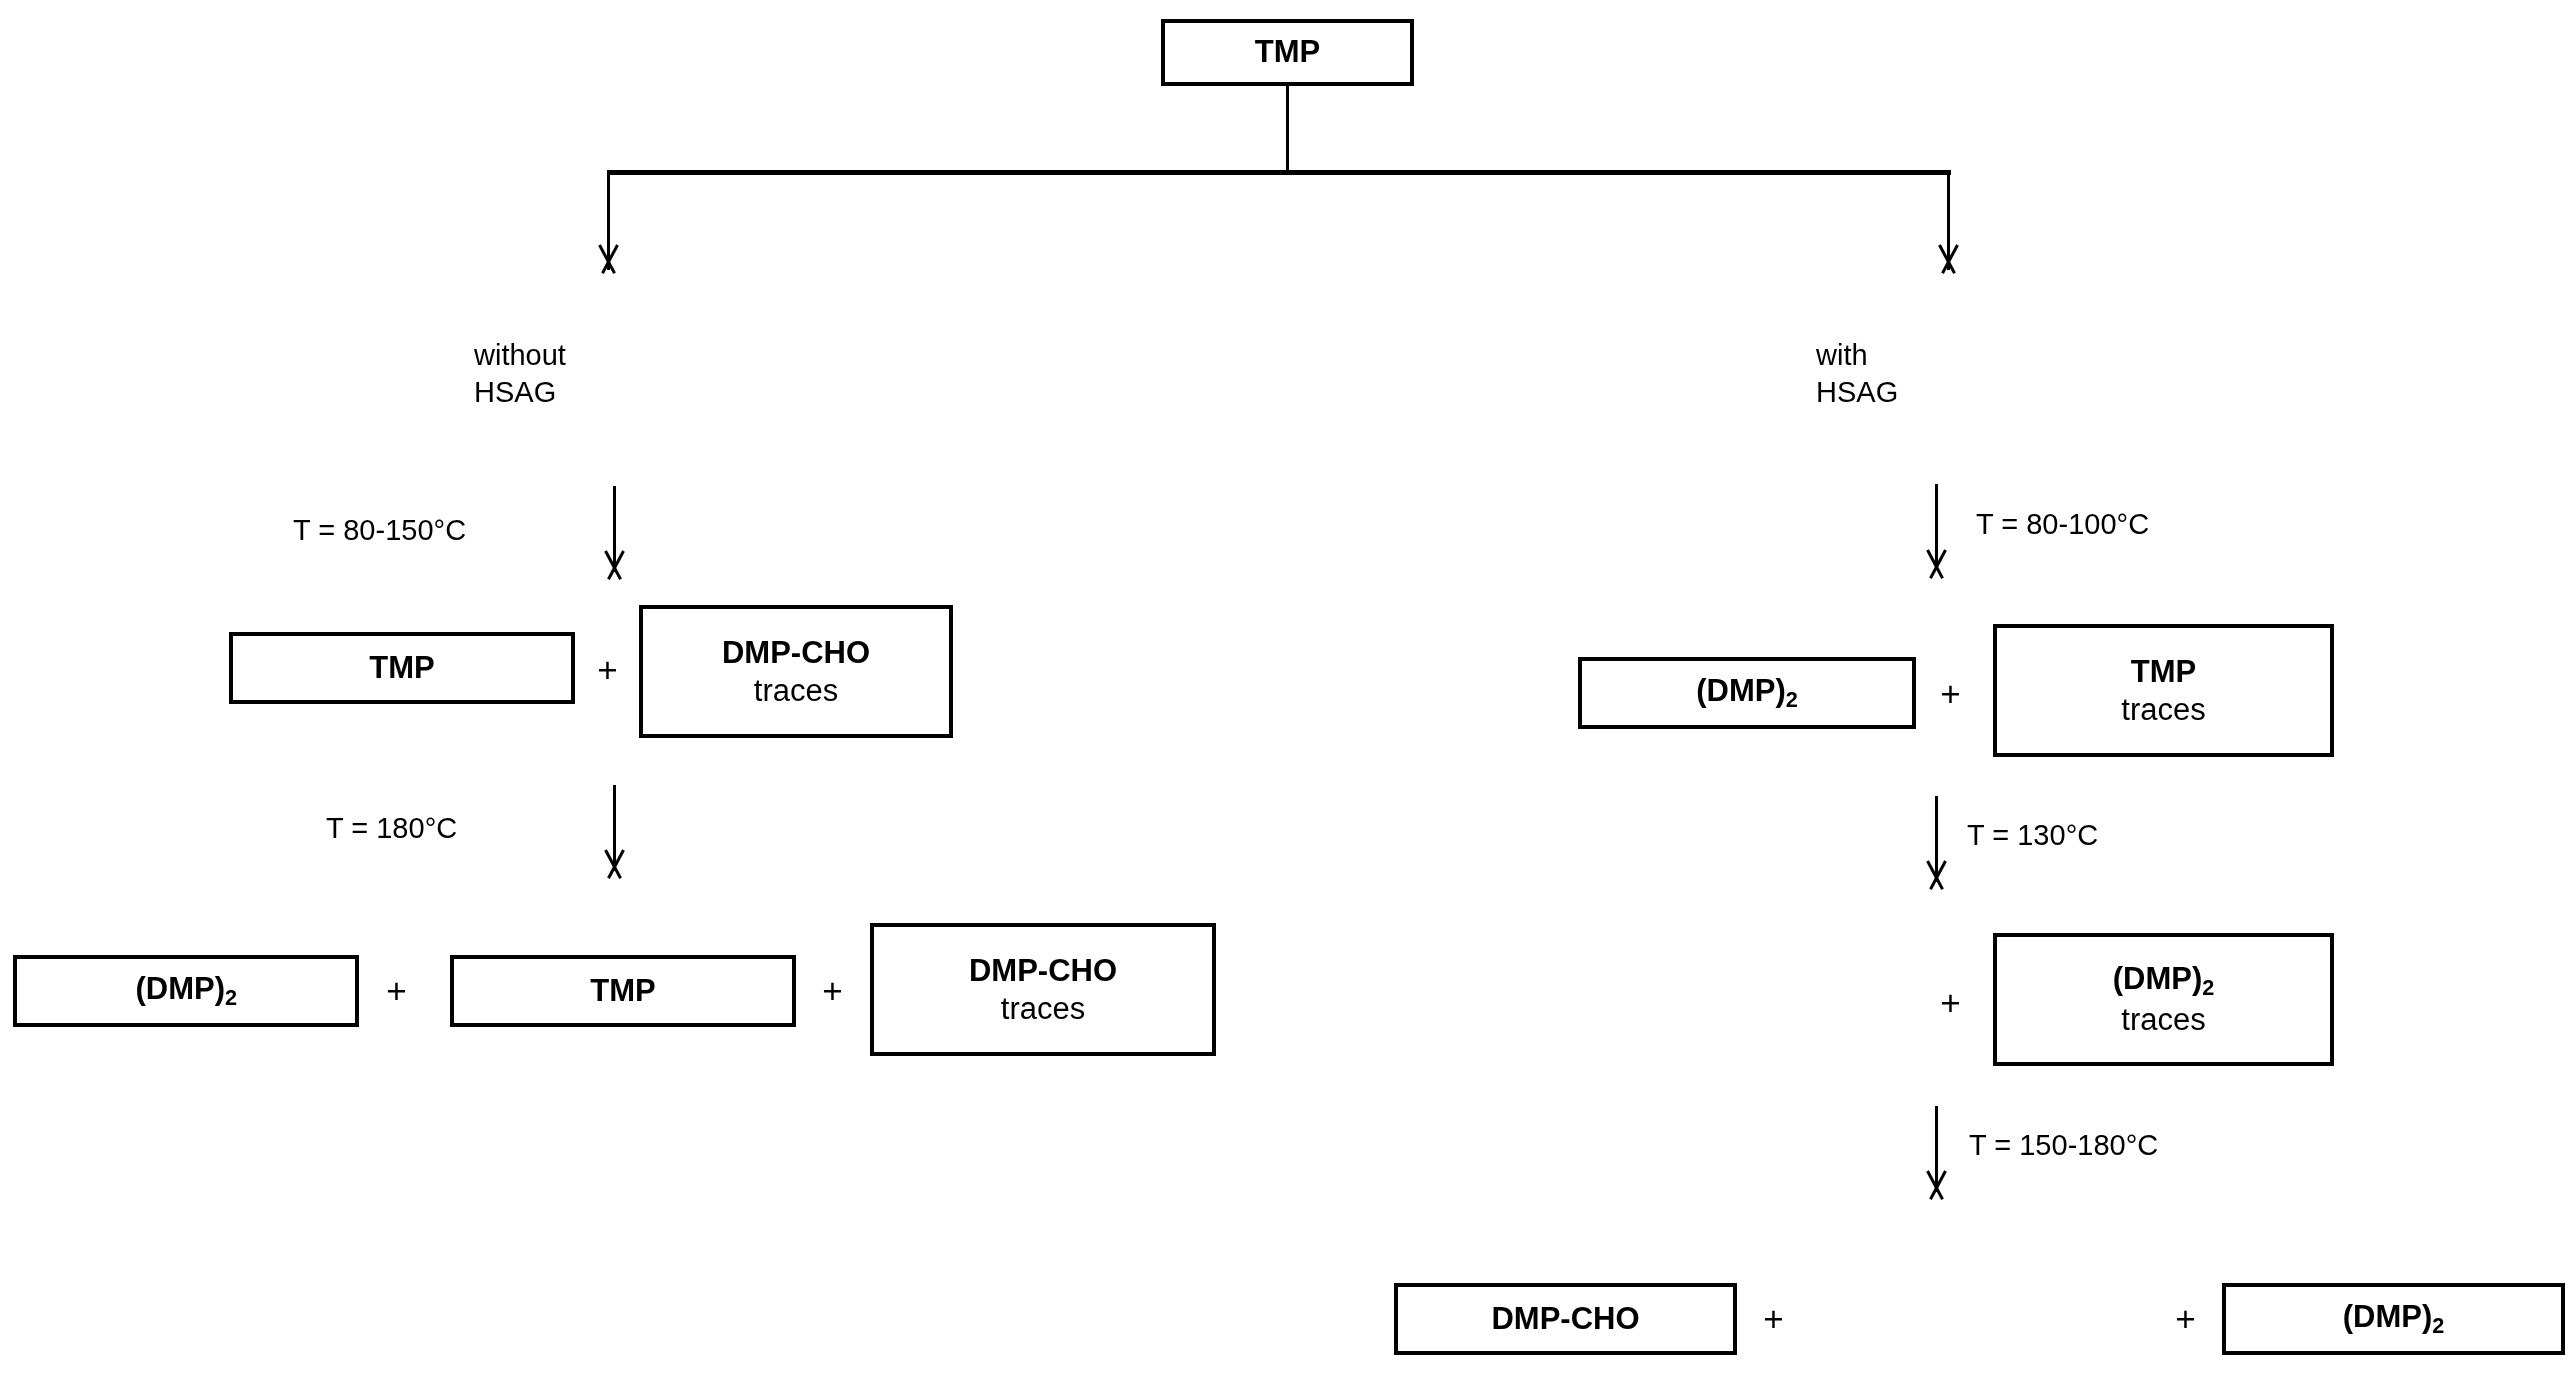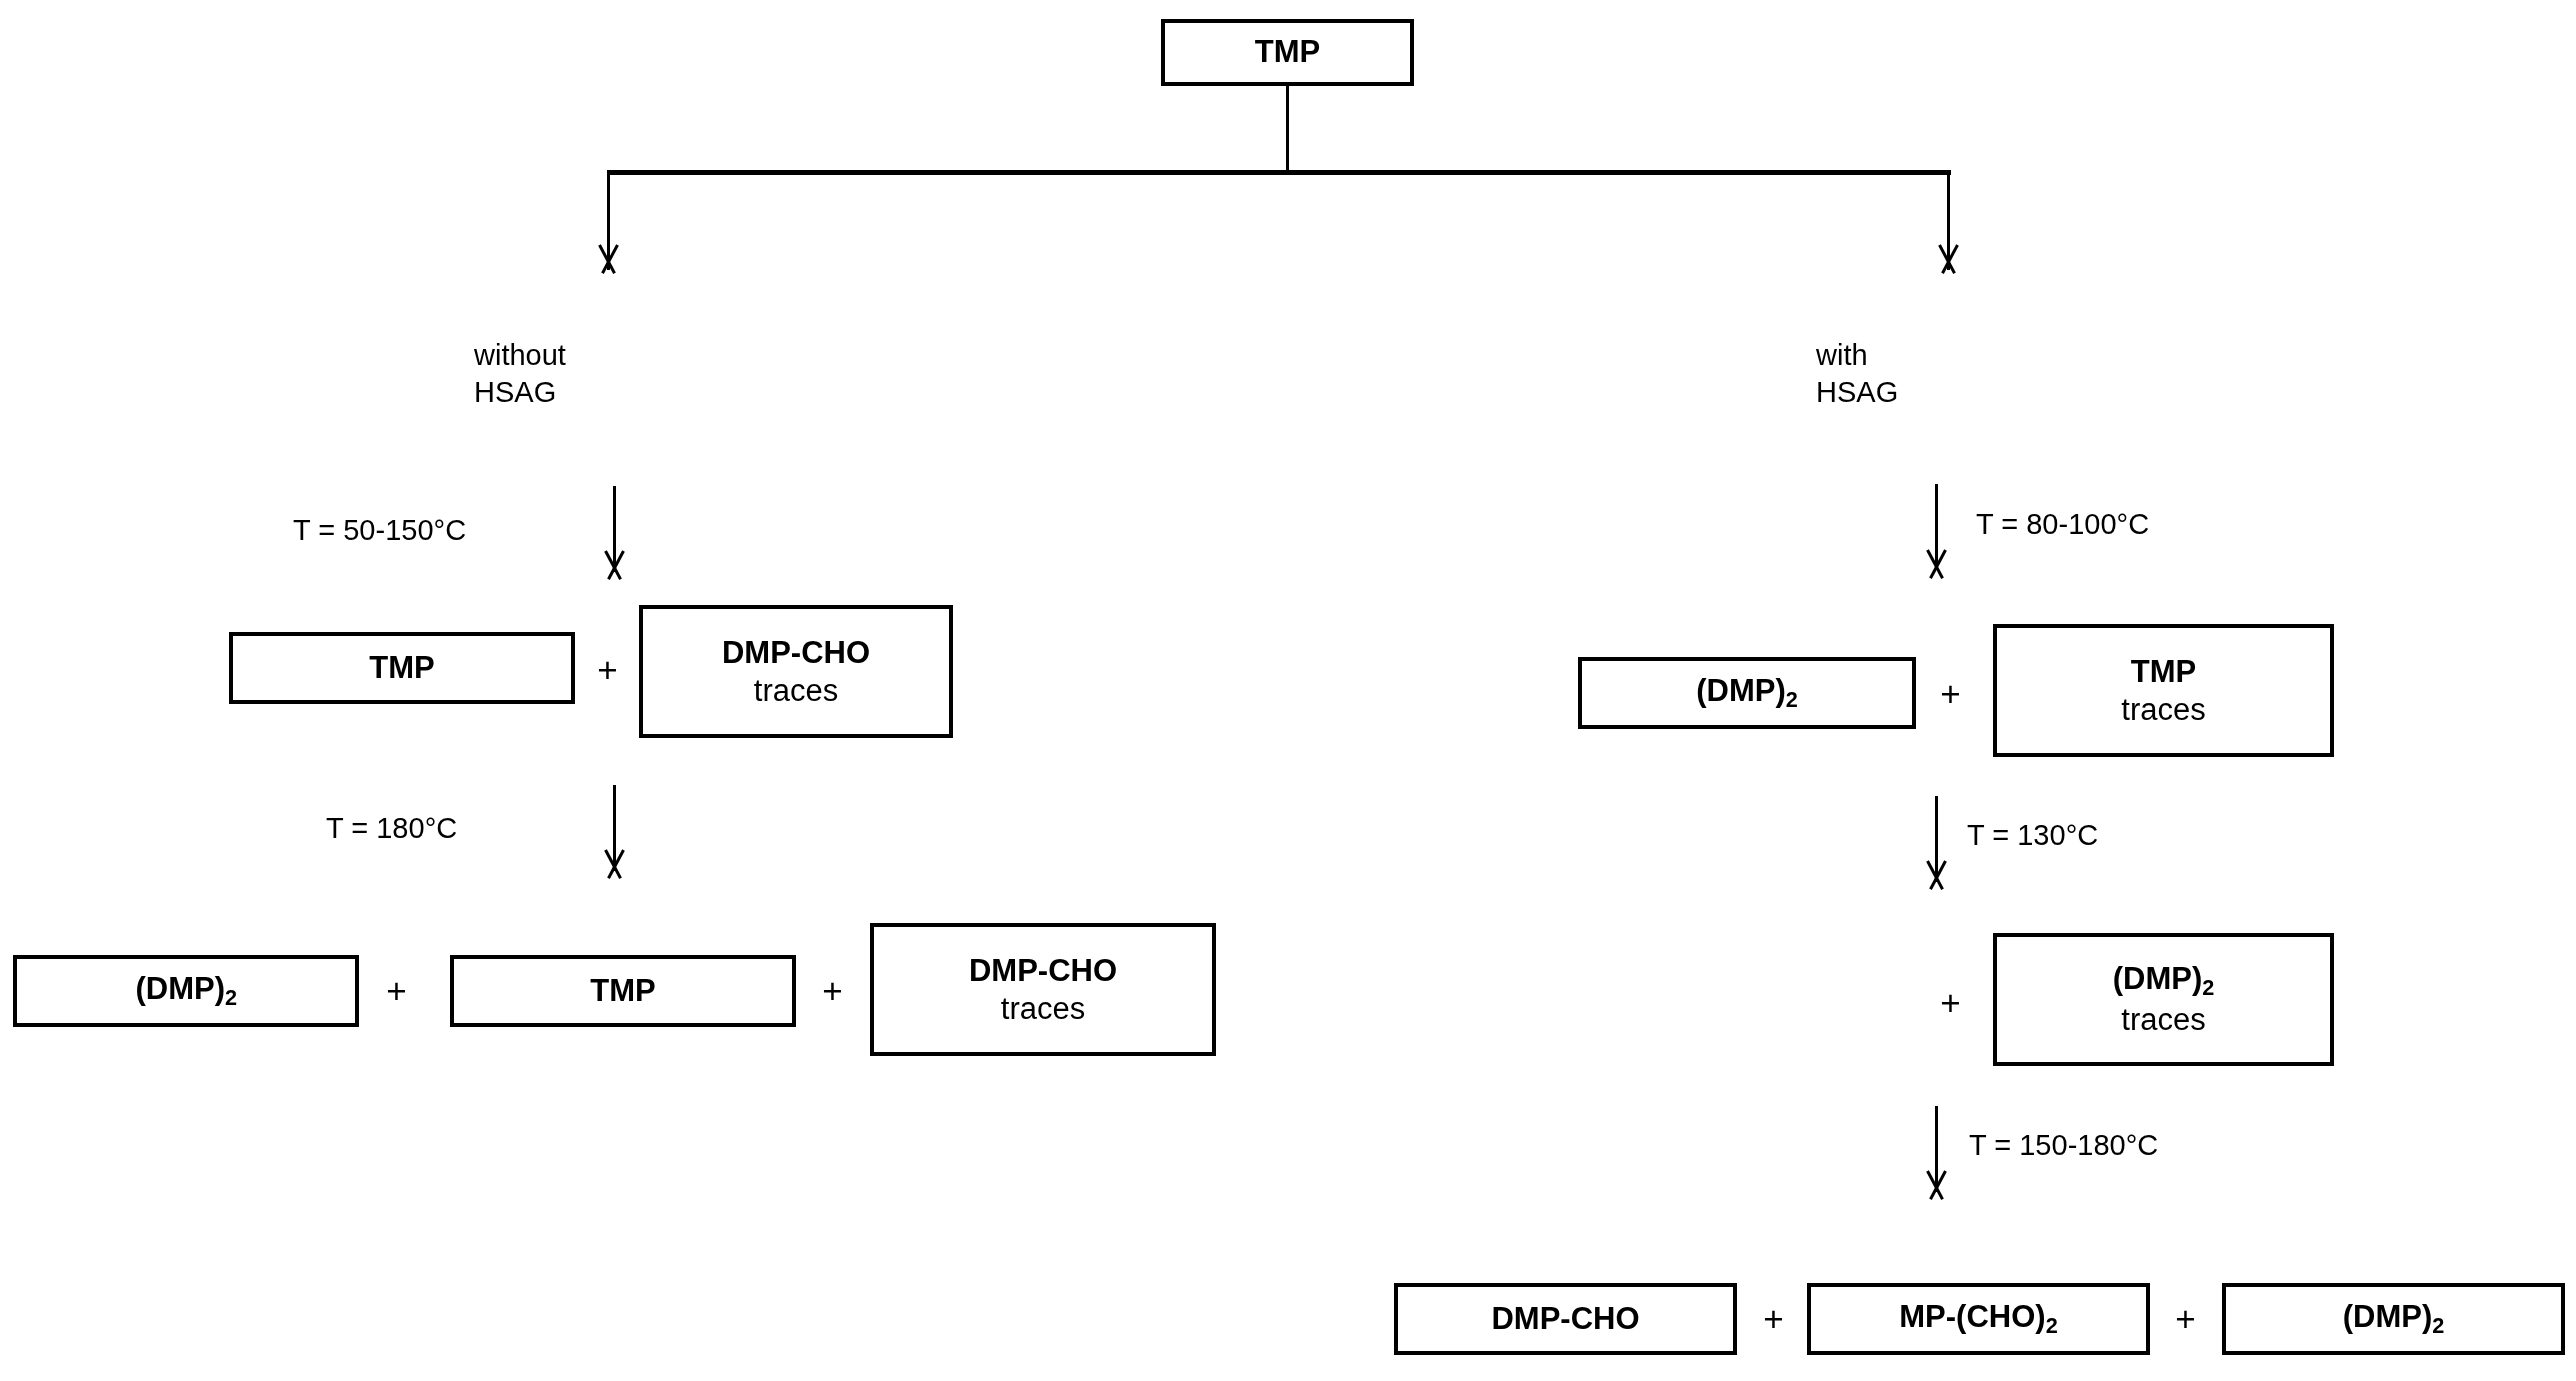--- a/index.html
+++ b/index.html
@@ -126,21 +126,21 @@
     <div>HSAG</div>
   </div>
 
   <div class="label center" style="left:1816px; top:337px; width:266px;">
     <div>with</div>
     <div>HSAG</div>
   </div>
 
   <div class="vline" style="left:613px; top:486px; width:3.3px; height:86px;"></div>
   <div class="arrowhead" style="left:599px; top:551px;"></div>
-  <div class="label" style="left:293px; top:512px;">T = 50-150°C</div>
+  <div class="label" style="left:293px; top:512px;">T = 80-150°C</div>
 
   <div class="box" style="left:229px; top:632px; width:346px; height:72px;">
     <span class="main">TMP</span>
   </div>
   <div class="plus" style="left:584px; top:652px; width:47px;">+</div>
   <div class="box" style="left:639px; top:605px; width:314px; height:133px;">
     <span class="main">DMP-CHO</span>
     <span class="sub">traces</span>
   </div>
 
@@ -191,25 +191,20 @@
   </div>
 
   <div class="vline" style="left:1935px; top:1106px; width:3.3px; height:86px;"></div>
   <div class="arrowhead" style="left:1921px; top:1171px;"></div>
   <div class="label" style="left:1969px; top:1127px;">T = 150-180°C</div>
 
   <div class="box" style="left:1394px; top:1283px; width:343px; height:72px;">
     <span class="main">DMP-CHO</span>
   </div>
   <div class="plus" style="left:1750px; top:1301px; width:47px;">+</div>
-  <div class="box" style="left:1807px; top:1283px; width:343px; height:72px;">
-    <span class="main">
-      <span>MP-(CHO)</span><sub>2</sub>
-    </span>
-  </div>
   <div class="plus" style="left:2162px; top:1301px; width:47px;">+</div>
   <div class="box" style="left:2222px; top:1283px; width:343px; height:72px;">
     <span class="main">
       <span>(DMP)</span><sub>2</sub>
     </span>
   </div>
 
 </div>
 
 

